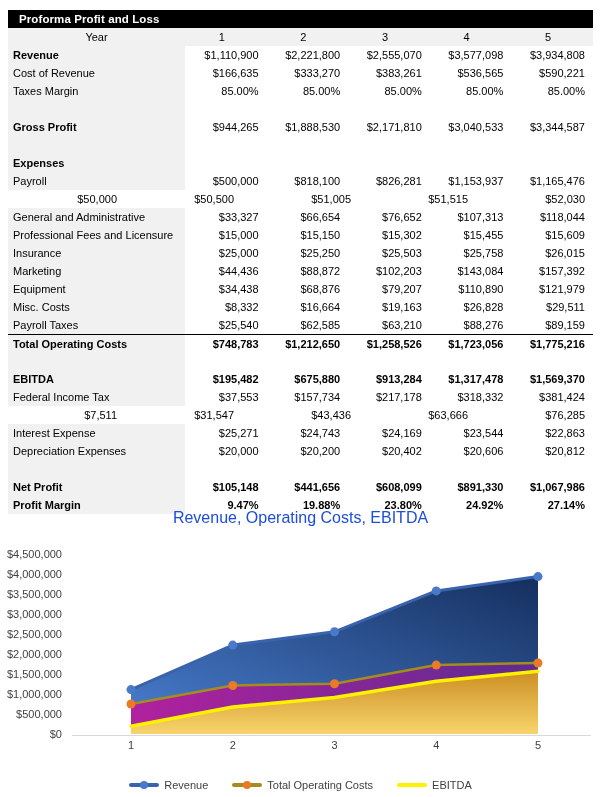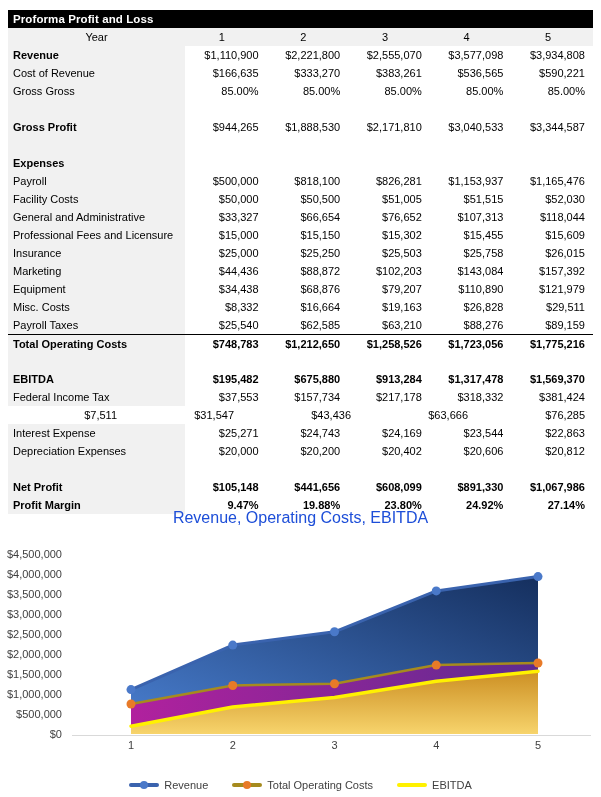--- a/index.html
+++ b/index.html
@@ -2,21 +2,21 @@
 <html><head>
 <meta charset="utf-8">
 <style>
   * { box-sizing: border-box; margin: 0; padding: 0; }
   html,body { width:601px; height:797px; background:#ffffff; overflow:hidden;
               font-family:"Liberation Sans", sans-serif; color:#000; }
 
   
   .pnl { position:absolute; left:8px; top:10px; width:585px; }
   .pnl-titlebar { background:#000; color:#fff; font-weight:bold; font-size:11.5px;
-                  height:18px; line-height:18px; padding-left:5px; letter-spacing:.1px; }
+                  height:18px; line-height:18px; padding-left:11px; letter-spacing:.1px; }
   .pnl-row { display:flex; height:18px; align-items:stretch; font-size:11px; }
   .pnl-row .lbl { width:177px; background:#F1F1F1; display:flex; align-items:center;
                   padding-left:5px; flex:0 0 177px; }
   .pnl-row .val { flex:1; display:flex; align-items:center; justify-content:flex-end;
                   padding-right:8px; background:transparent; }
   .pnl-row.year { background:#F1F1F1; }
   .pnl-row.year .lbl { justify-content:center; padding-left:0; }
   .pnl-row.year .val { justify-content:center; padding-right:8px; }
   .pnl-row.bold-label .lbl { font-weight:bold; }
   .pnl-row.bold-row .lbl, .pnl-row.bold-row .val { font-weight:bold; }
@@ -62,21 +62,21 @@
         </div>
         <div class="pnl-row normal">
           <div class="lbl">Cost of Revenue</div>
           <div class="val">$166,635</div>
           <div class="val">$333,270</div>
           <div class="val">$383,261</div>
           <div class="val">$536,565</div>
           <div class="val">$590,221</div>
         </div>
         <div class="pnl-row normal">
-          <div class="lbl">Gross Gross</div>
+          <div class="lbl">Taxes Margin</div>
           <div class="val">85.00%</div>
           <div class="val">85.00%</div>
           <div class="val">85.00%</div>
           <div class="val">85.00%</div>
           <div class="val">85.00%</div>
         </div>
         <div class="pnl-row spacer">
           <div class="lbl"></div>
           <div class="val"></div>
           <div class="val"></div>
@@ -110,21 +110,20 @@
         </div>
         <div class="pnl-row normal">
           <div class="lbl">Payroll</div>
           <div class="val">$500,000</div>
           <div class="val">$818,100</div>
           <div class="val">$826,281</div>
           <div class="val">$1,153,937</div>
           <div class="val">$1,165,476</div>
         </div>
         <div class="pnl-row normal">
-          <div class="lbl">Facility Costs</div>
           <div class="val">$50,000</div>
           <div class="val">$50,500</div>
           <div class="val">$51,005</div>
           <div class="val">$51,515</div>
           <div class="val">$52,030</div>
         </div>
         <div class="pnl-row normal">
           <div class="lbl">General and Administrative</div>
           <div class="val">$33,327</div>
           <div class="val">$66,654</div>

